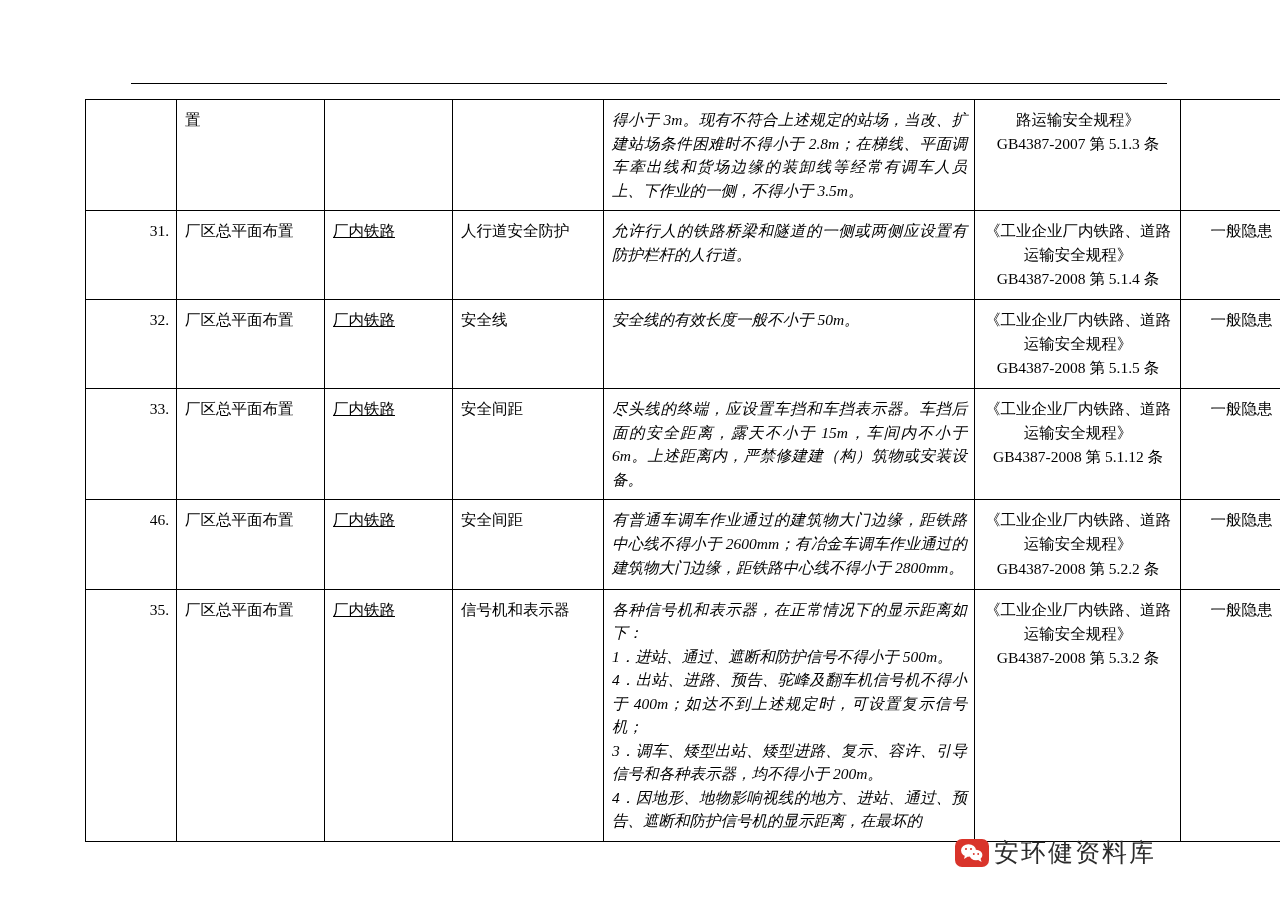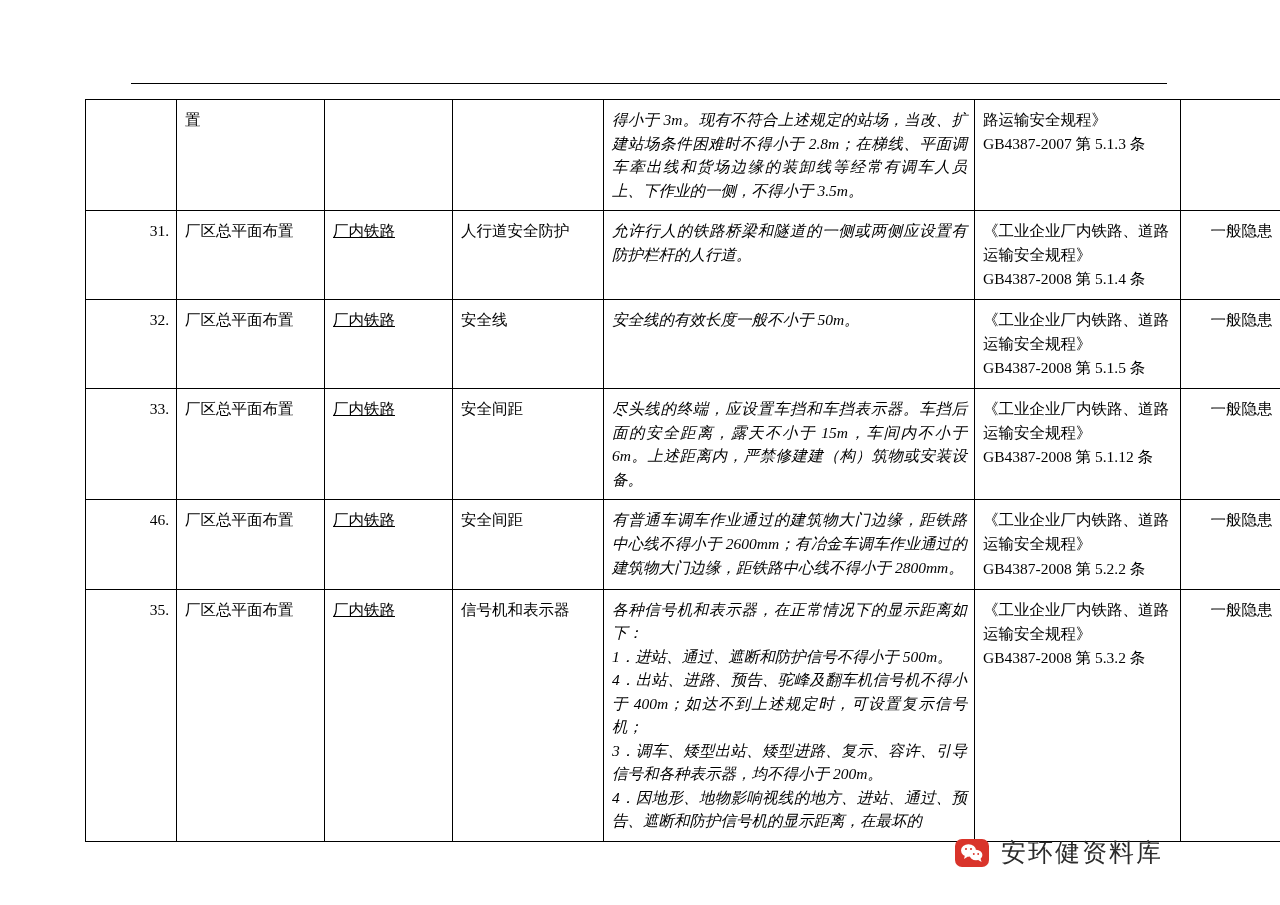--- a/index.html
+++ b/index.html
@@ -44,21 +44,21 @@
     padding: 8px 7px 8px 8px;
     font-size: 15.5px;
     line-height: 1.52;
     font-family: "Liberation Serif", "DejaVu Serif", serif;
   }
   .c-idx   { width: 75px;  text-align: center; }
   .c-cat   { width: 132px; }
   .c-sub   { width: 112px; text-decoration: underline; }
   .c-item  { width: 135px; }
   .c-body  { width: 355px; font-style: italic; }
-  .c-ref   { width: 190px; }
+  .c-ref   { width: 190px; text-align: center; }
   .c-level { width: 105px; text-align: center; }
 
   td.mid { vertical-align: middle; }
   .idx-cell { vertical-align: middle; text-align: right; }
   .level-cell { vertical-align: middle; text-align: center; }
 
   .body-text p,
   .ref-text p {
     margin: 0;
   }
@@ -73,21 +73,21 @@
     line-height: 1.55;
   }
 
   
   .footer-logo {
     position: absolute;
     left: 955px;
     top: 836px;
     display: flex;
     align-items: center;
-    gap: 12px;
+    gap: 5px;
   }
   .wechat-badge {
     width: 34px;
     height: 28px;
     background: #d9342b;
     border-radius: 7px;
     position: relative;
     display: inline-block;
   }
   .wechat-badge svg {

